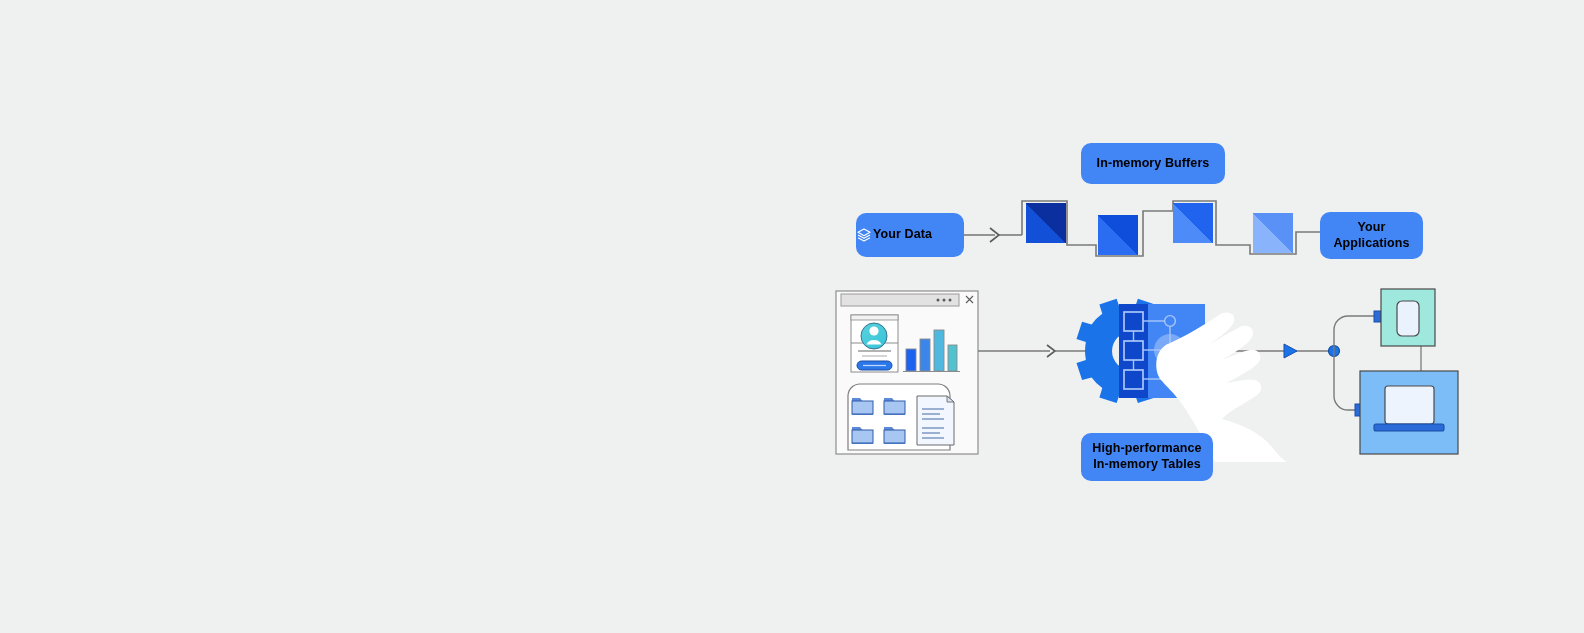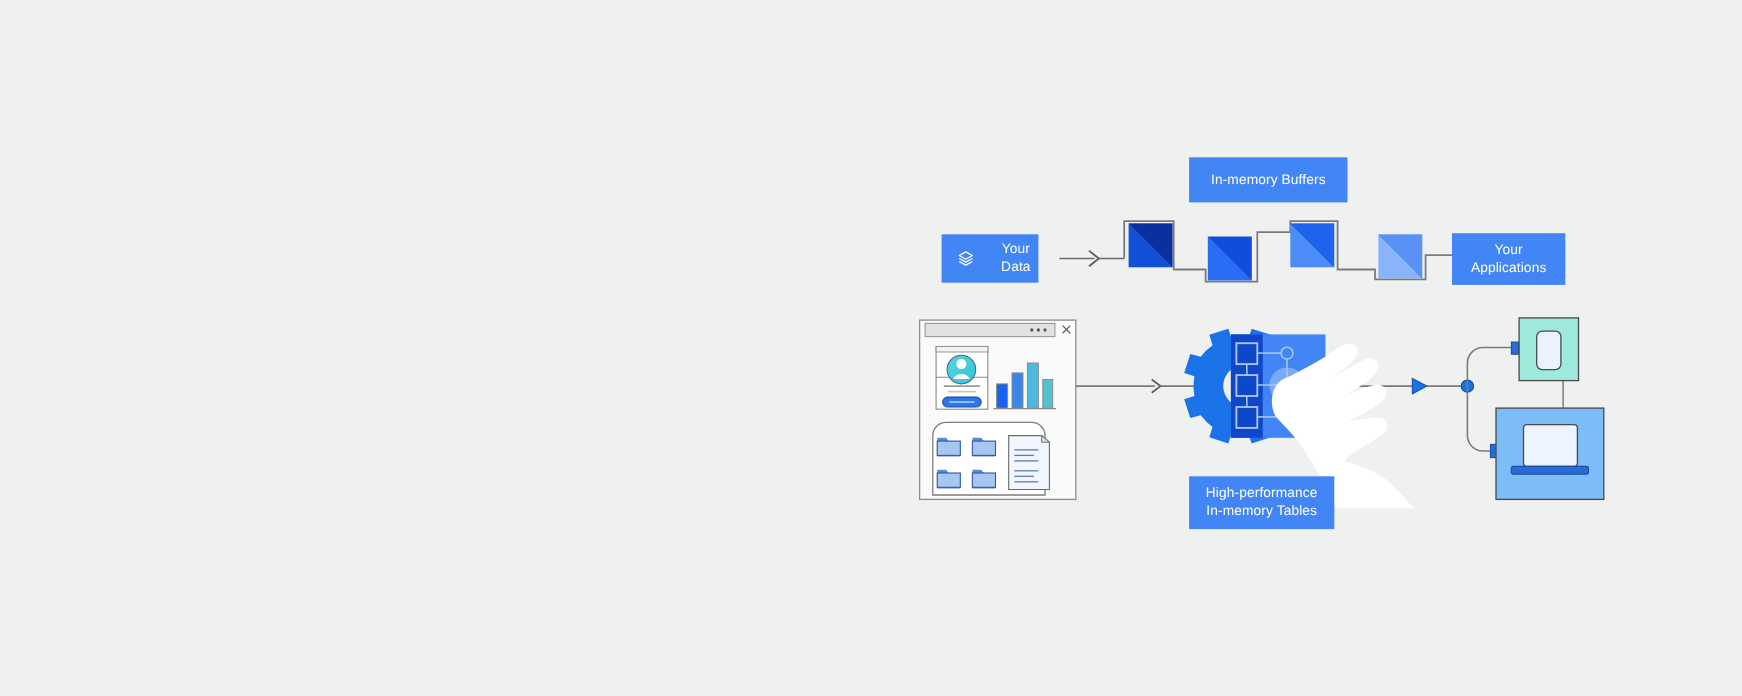--- a/index.html
+++ b/index.html
@@ -10,39 +10,38 @@
     overflow:hidden;
     position:relative;
   }
   #stage{position:absolute;left:0;top:0;width:1584px;height:633px;}
   .svg-root{position:absolute;left:0;top:0;width:1584px;height:633px;}
 
   
   .pill{
     position:absolute;
     background:#4285f4;
-    border-radius:0;
-    color:#ffffff;
+    border-radius:10px;
+    color:#000000;
     display:flex;
     align-items:center;
     justify-content:center;
-    font-weight:normal;
+    font-weight:bold;
     letter-spacing:.1px;
     box-sizing:border-box;
     text-align:center;
     line-height:1.25;
   }
   .pill .pill-text{white-space:pre-line;}
 
   #pill-your-data{
-    left:856px;top:213px;width:88px;height:44px;
+    left:856px;top:213px;width:108px;height:44px;
     font-size:12.5px;
     justify-content:flex-start;
-    padding-left:14px;
-    gap:17px;
+    gap:1px;
   }
   #pill-buffers{
     left:1081px;top:143px;width:144px;height:41px;font-size:12.5px;
   }
   #pill-tables{
     left:1081px;top:433px;width:132px;height:48px;font-size:12.5px;
   }
   #pill-your-apps{
     left:1320px;top:212px;width:103px;height:47px;font-size:12.5px;
   }

